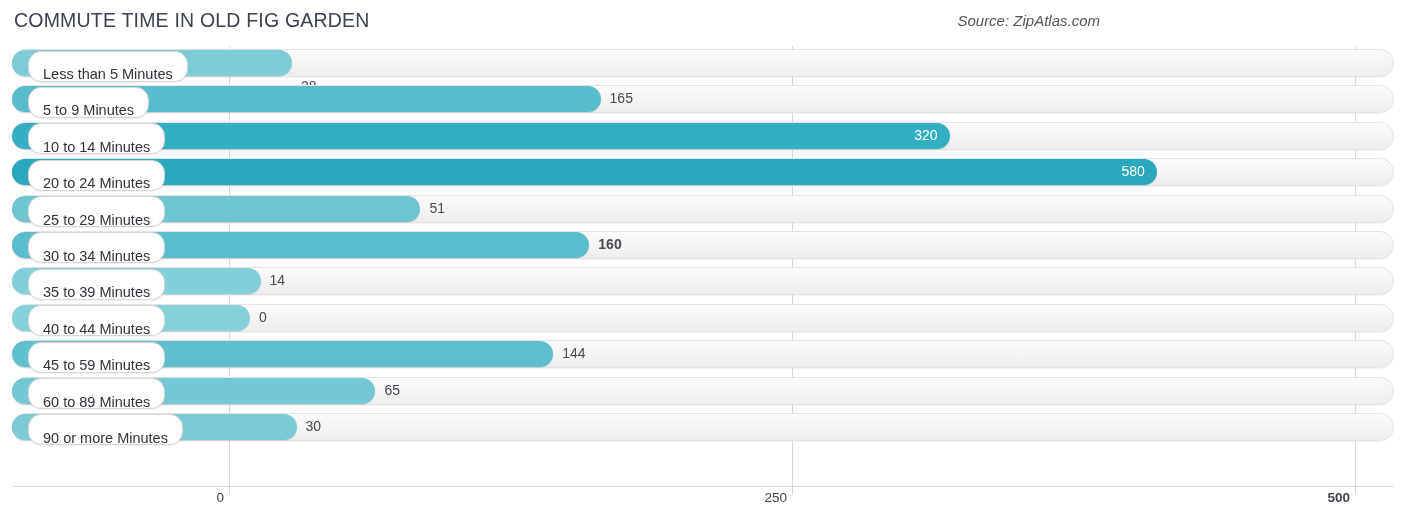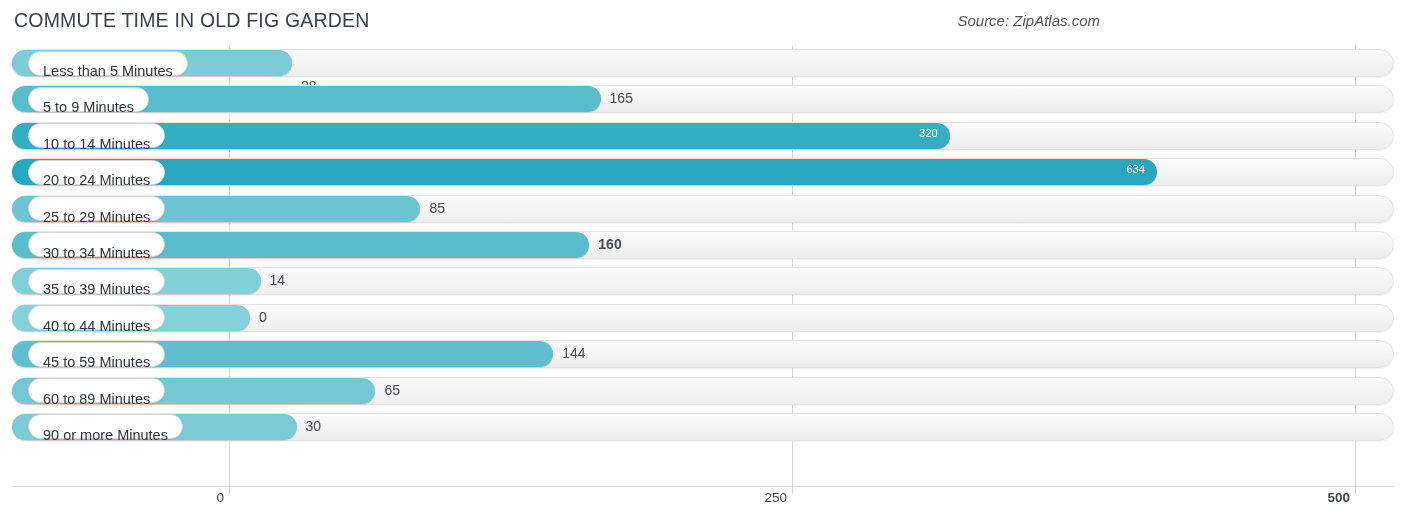--- a/index.html
+++ b/index.html
@@ -98,21 +98,21 @@
     border-radius: 13px;
     box-sizing: border-box;
     box-shadow: 0 1px 1px rgba(0,0,0,0.10);
   }
 
   
   .pill {
     position: absolute;
     left: 28px;
     top: 4.5px;
-    height: 25px;
+    height: 31px;
     display: flex;
     align-items: center;
     padding: 16px 14px 0 14px;
     background: #ffffff;
     border: 1px solid #d6d6d6;
     border-radius: 13px;
     box-sizing: border-box;
     font-size: 14.5px;
     color: #33333c;
     white-space: nowrap;
@@ -124,21 +124,21 @@
     position: absolute;
     top: 8px;
     font-size: 14px;
     color: #4a4a53;
     white-space: nowrap;
   }
   
   .value-in {
     position: absolute;
     top: 8px;
-    font-size: 11px;
+    font-size: 14px;
     color: #ffffff;
     white-space: nowrap;
     text-align: right;
   }
 
   
   .axis {
     position: absolute;
     left: 0;
     top: 486px;
@@ -207,29 +207,29 @@
           <span>10 to 14 Minutes</span>
         </div>
         <div class="value-in" style="left: 891.64px; width: 46px;">320</div>
       </div>
       <div class="row">
         <div class="track"></div>
         <div class="bar" style="width: 1144.82px; background: rgb(41, 167, 189);"></div>
         <div class="pill">
           <span>20 to 24 Minutes</span>
         </div>
-        <div class="value-in" style="left: 1098.82px; width: 46px;">634</div>
+        <div class="value-in" style="left: 1098.82px; width: 46px;">580</div>
       </div>
       <div class="row">
         <div class="track"></div>
         <div class="bar" style="width: 408.42px; background: rgb(110, 197, 210);"></div>
         <div class="pill">
           <span>25 to 29 Minutes</span>
         </div>
-        <div class="value-out" style="left: 429.42px;">85</div>
+        <div class="value-out" style="left: 429.42px;">51</div>
       </div>
       <div class="row">
         <div class="track"></div>
         <div class="bar" style="width: 577.32px; background: rgb(90, 189, 206);"></div>
         <div class="pill">
           <span>30 to 34 Minutes</span>
         </div>
         <div class="value-out" style="left: 598.32px; font-weight: bold;">160</div>
       </div>
       <div class="row">

